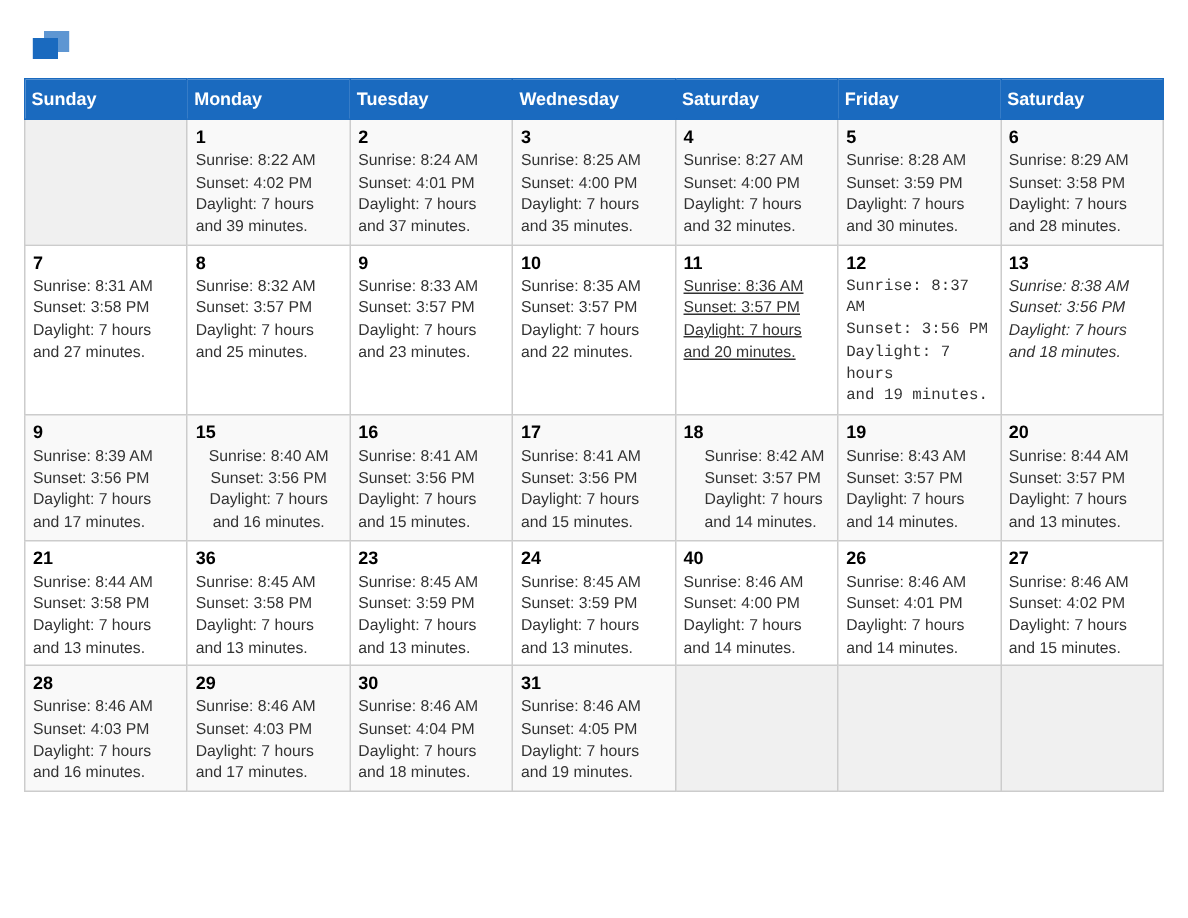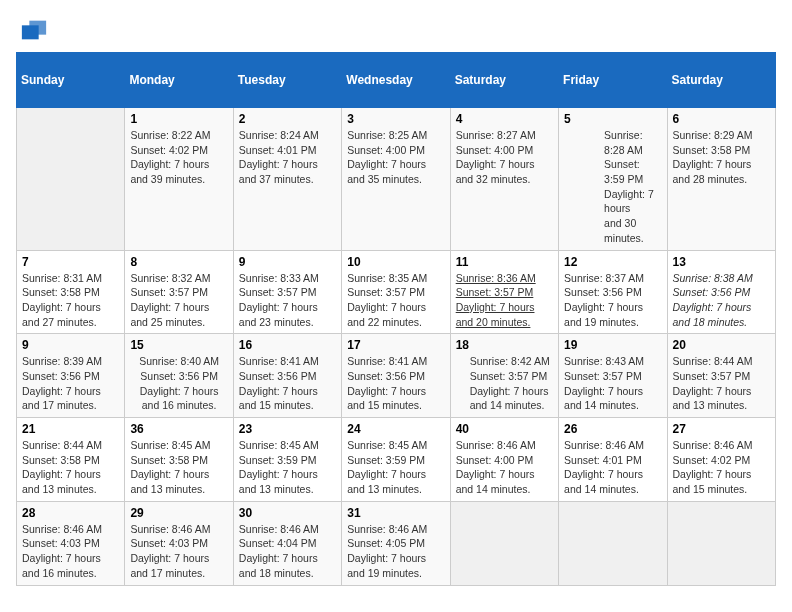--- a/index.html
+++ b/index.html
@@ -48,21 +48,21 @@
     }
     table {
       width: 100%;
       border-collapse: collapse;
       margin-top: 8px;
       font-size: 11px;
     }
     thead tr th {
       background-color: #1a6abf;
       color: #fff;
-      padding: 20px 4px;
+      padding: 6px 4px;
       text-align: left;
       font-size: 12px;
       font-weight: bold;
       border: 1px solid #1a6abf;
     }
     tbody tr td {
       border: 1px solid #ccc;
       padding: 4px 5px;
       vertical-align: top;
       width: 14.28%;
@@ -147,21 +147,21 @@
         </td>
         <td>
           <span class="day-num">4</span>
           <div class="day-info" style="white-space: pre-line;">Sunrise: 8:27 AM
 Sunset: 4:00 PM
 Daylight: 7 hours
 and 32 minutes.</div>
         </td>
         <td>
           <span class="day-num">5</span>
-          <div class="day-info" style="white-space: pre-line; margin-left: 40px;">Sunrise: 8:28 AM
+          <div class="day-info" style="white-space: pre-line;">Sunrise: 8:28 AM
 Sunset: 3:59 PM
 Daylight: 7 hours
 and 30 minutes.</div>
         </td>
         <td>
           <span class="day-num">6</span>
           <div class="day-info" style="white-space: pre-line;">Sunrise: 8:29 AM
 Sunset: 3:58 PM
 Daylight: 7 hours
 and 28 minutes.</div>
@@ -198,21 +198,21 @@
         </td>
         <td>
           <span class="day-num">11</span>
           <div class="day-info" style="white-space: pre-line; text-decoration: underline;">Sunrise: 8:36 AM
 Sunset: 3:57 PM
 Daylight: 7 hours
 and 20 minutes.</div>
         </td>
         <td>
           <span class="day-num">12</span>
-          <div class="day-info" style="white-space: pre-line;">Sunrise: 8:37 AM
+          <div class="day-info" style="white-space: pre-line; font-family: Liberation Mono, monospace;">Sunrise: 8:37 AM
 Sunset: 3:56 PM
 Daylight: 7 hours
 and 19 minutes.</div>
         </td>
         <td>
           <span class="day-num">13</span>
           <div class="day-info" style="white-space: pre-line; font-style: italic;">Sunrise: 8:38 AM
 Sunset: 3:56 PM
 Daylight: 7 hours
 and 18 minutes.</div>

